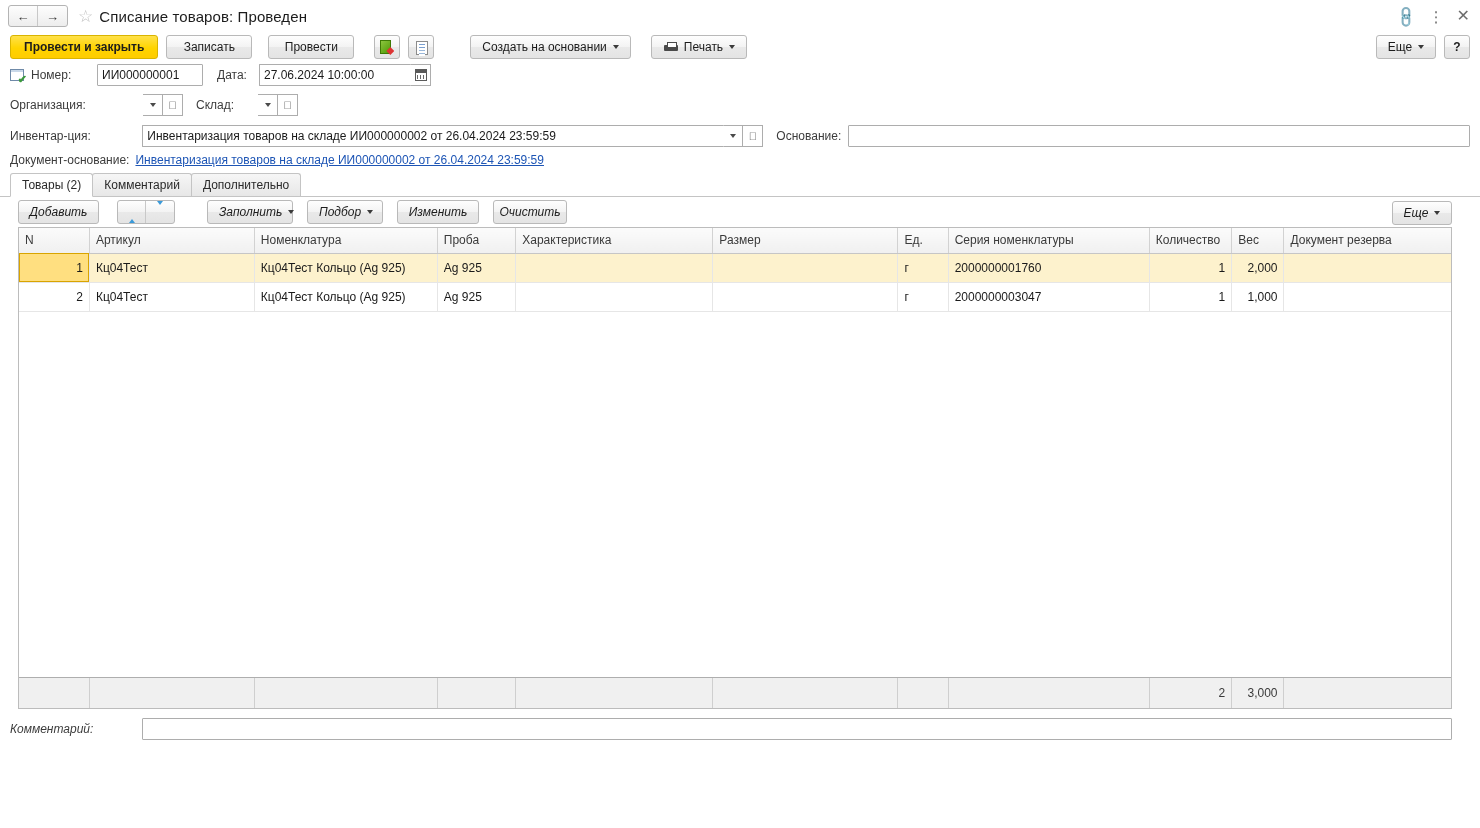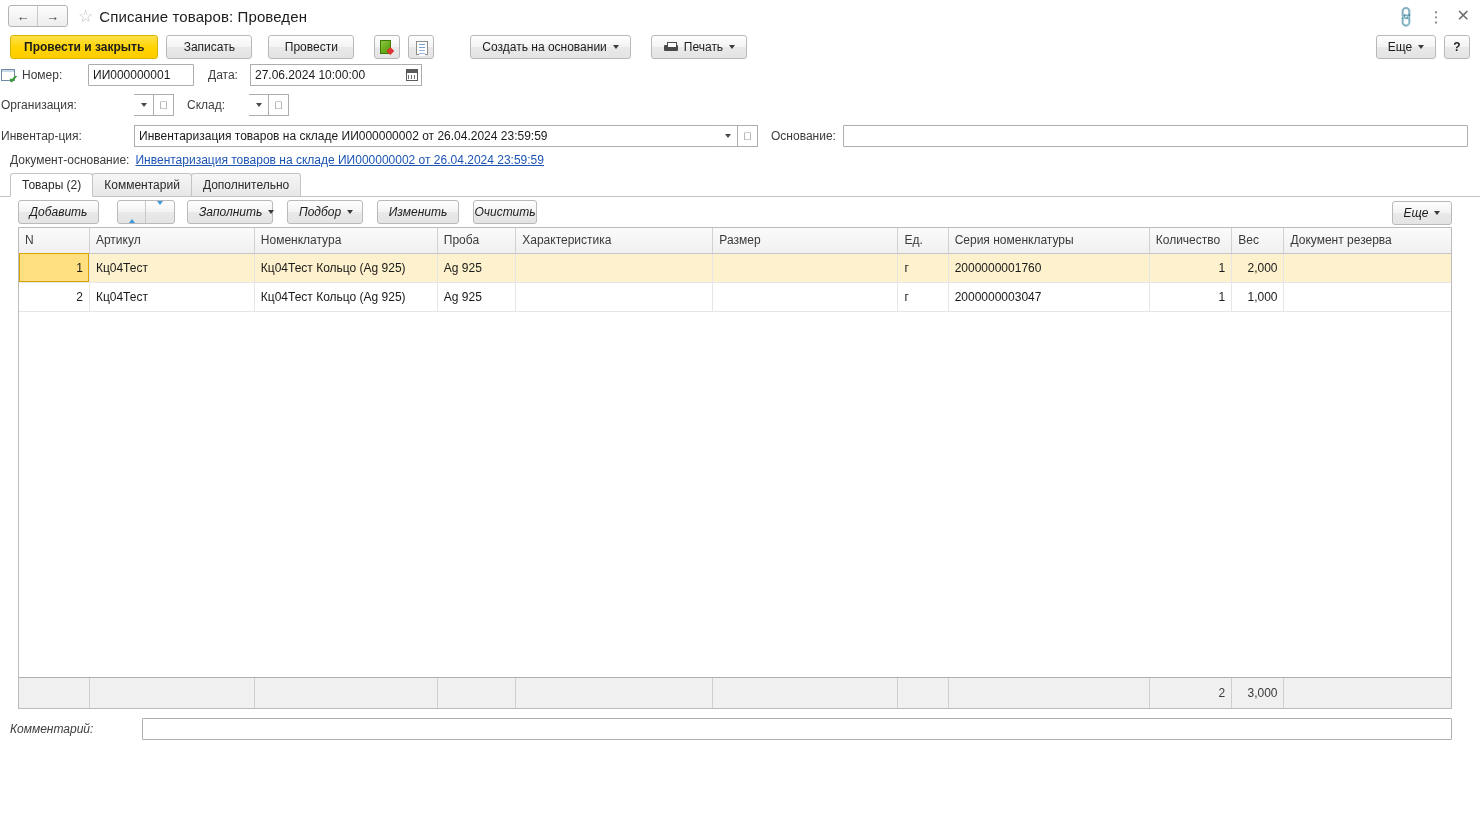--- a/index.html
+++ b/index.html
@@ -123,21 +123,21 @@
   .arrow-up, .arrow-dn {
     width:0;height:0;margin:0 auto;
     border-left:6px solid transparent;border-right:6px solid transparent;
   }
   .arrow-up{ border-bottom:8px solid #3a9ad9; }
   .arrow-dn{ border-top:8px solid #3a9ad9; }
   .arr-stem-u{ width:5px;height:5px;background:#3a9ad9;margin:0 auto; }
   .arr-stem-d{ width:5px;height:5px;background:#3a9ad9;margin:0 auto; }
 
   
-  .formarea { padding: 0 1px; }
+  .formarea { padding: 0 10px; }
   .frow { display: flex; align-items: center; height: 26px; }
   .flabel {
     color: #3c3c3c; font-size: 12px; text-align: left;
     white-space: nowrap;
   }
   .input {
     height: 22px; border: 1px solid #adadad; background: #fff;
     display: flex; align-items: center; padding: 0 4px;
     font-size: 12px; color: #1a1a1a;
     border-radius: 1px;
@@ -389,30 +389,30 @@
       <span>
         <span class="arrow-up"></span><span class="arr-stem-u"></span>
       </span>
     </div>
     <div class="arrbtn">
       <span>
         <span class="arr-stem-d"></span><span class="arrow-dn"></span>
       </span>
     </div>
   </div>
-  <div class="btn" style="width:86px;margin-left:4px;justify-content:space-between">
+  <div class="btn" style="width:86px;margin-left:24px;justify-content:space-between">
     <span>Заполнить</span>
     <span class="caret"></span>
   </div>
   <div class="btn" style="width:76px;margin-left:6px;justify-content:space-between">
     <span>Подбор</span>
     <span class="caret"></span>
   </div>
   <div class="btn" style="width:82px;margin-left:6px">Изменить</div>
-  <div class="btn" style="width:64px;margin-left:6px">Очистить</div>
+  <div class="btn" style="width:74px;margin-left:6px">Очистить</div>
   <div class="tbl-right">
     <div class="btn" style="width:60px">
       <span>Еще</span>
       <span class="caret"></span>
     </div>
   </div>
 </div>
 
 <div class="gridwrap">
   <table class="grid">

